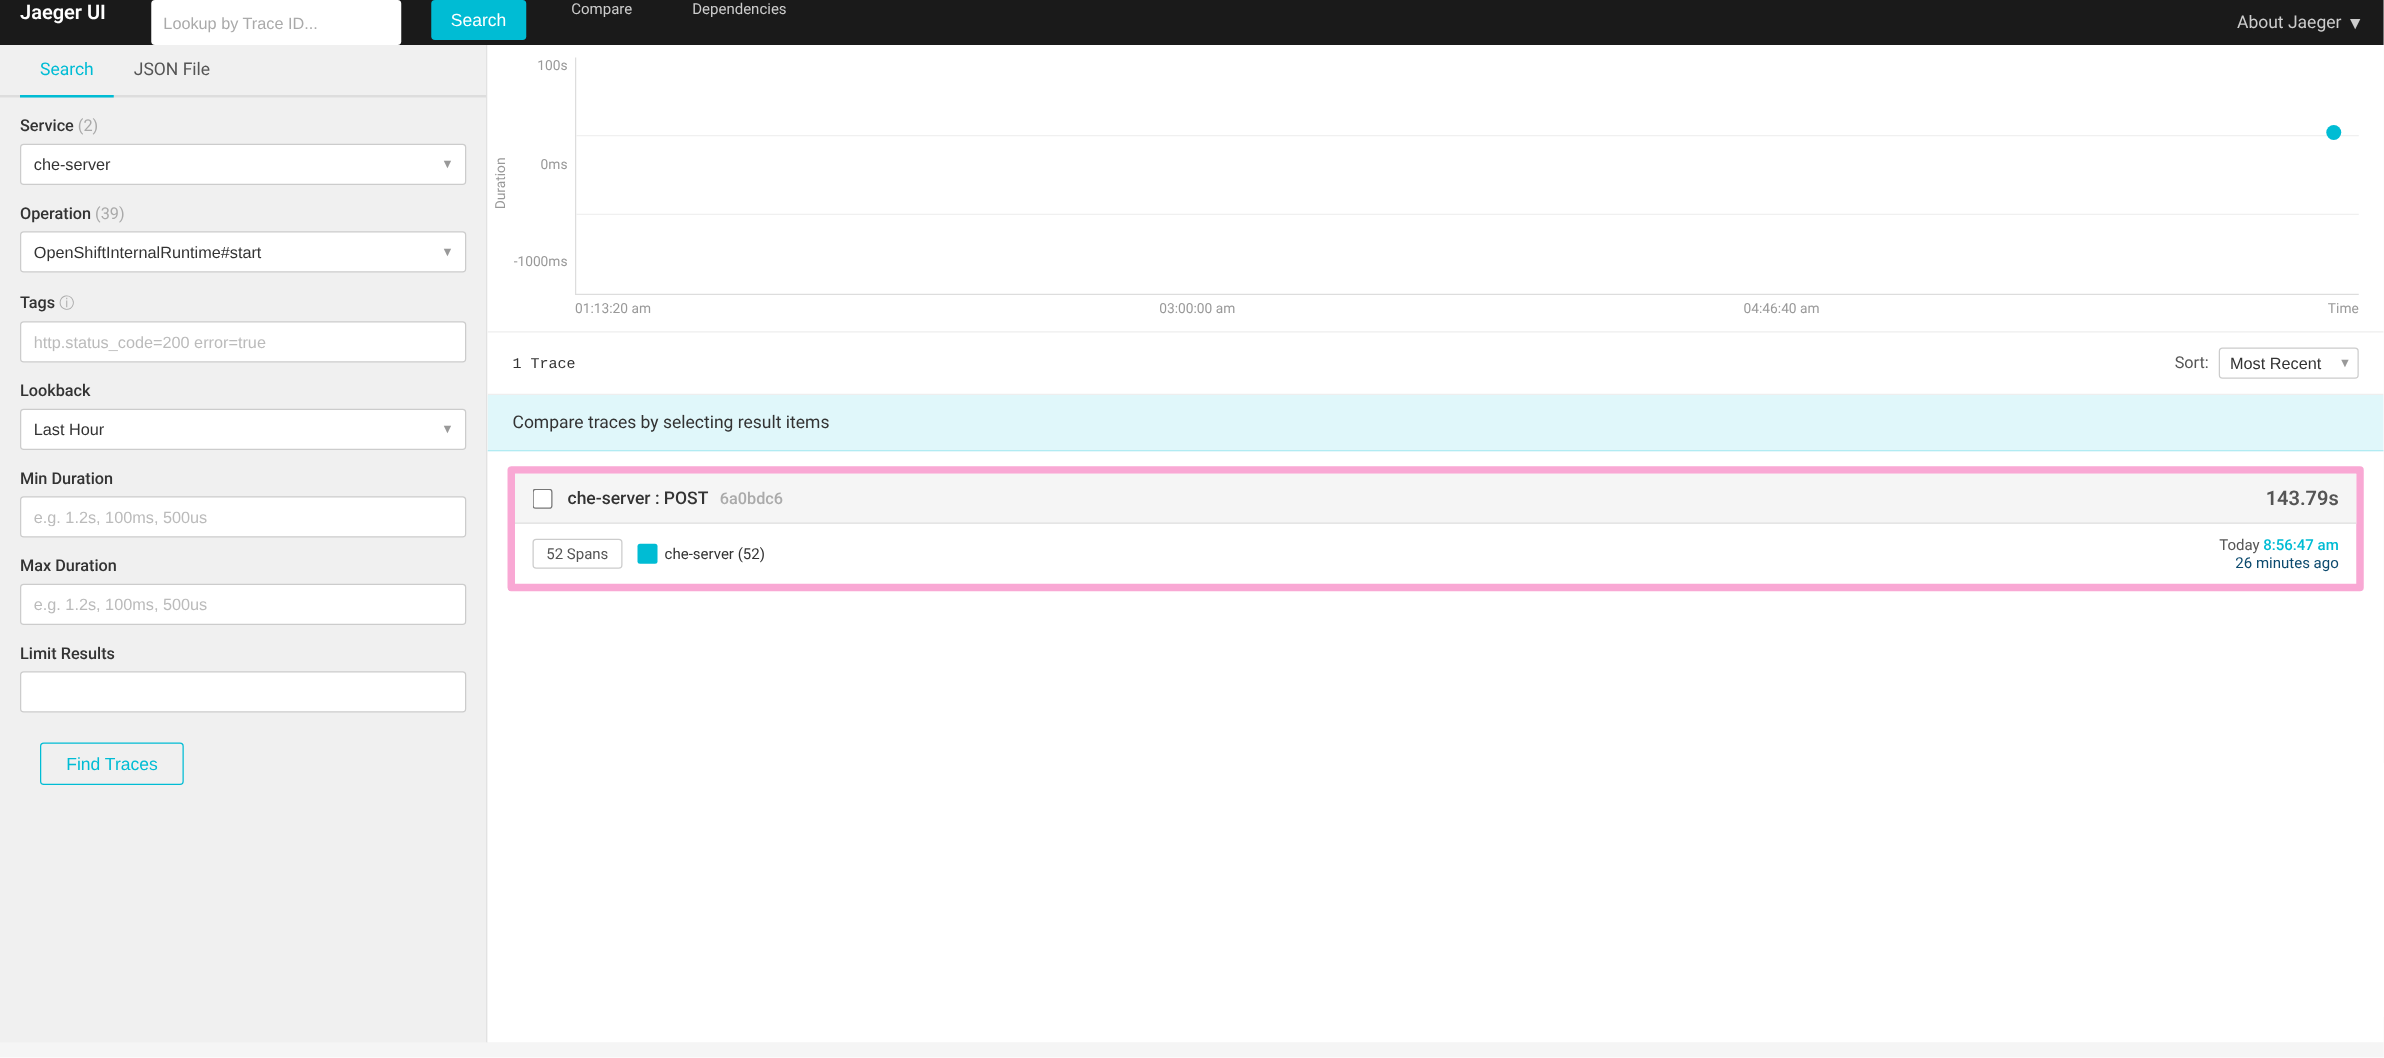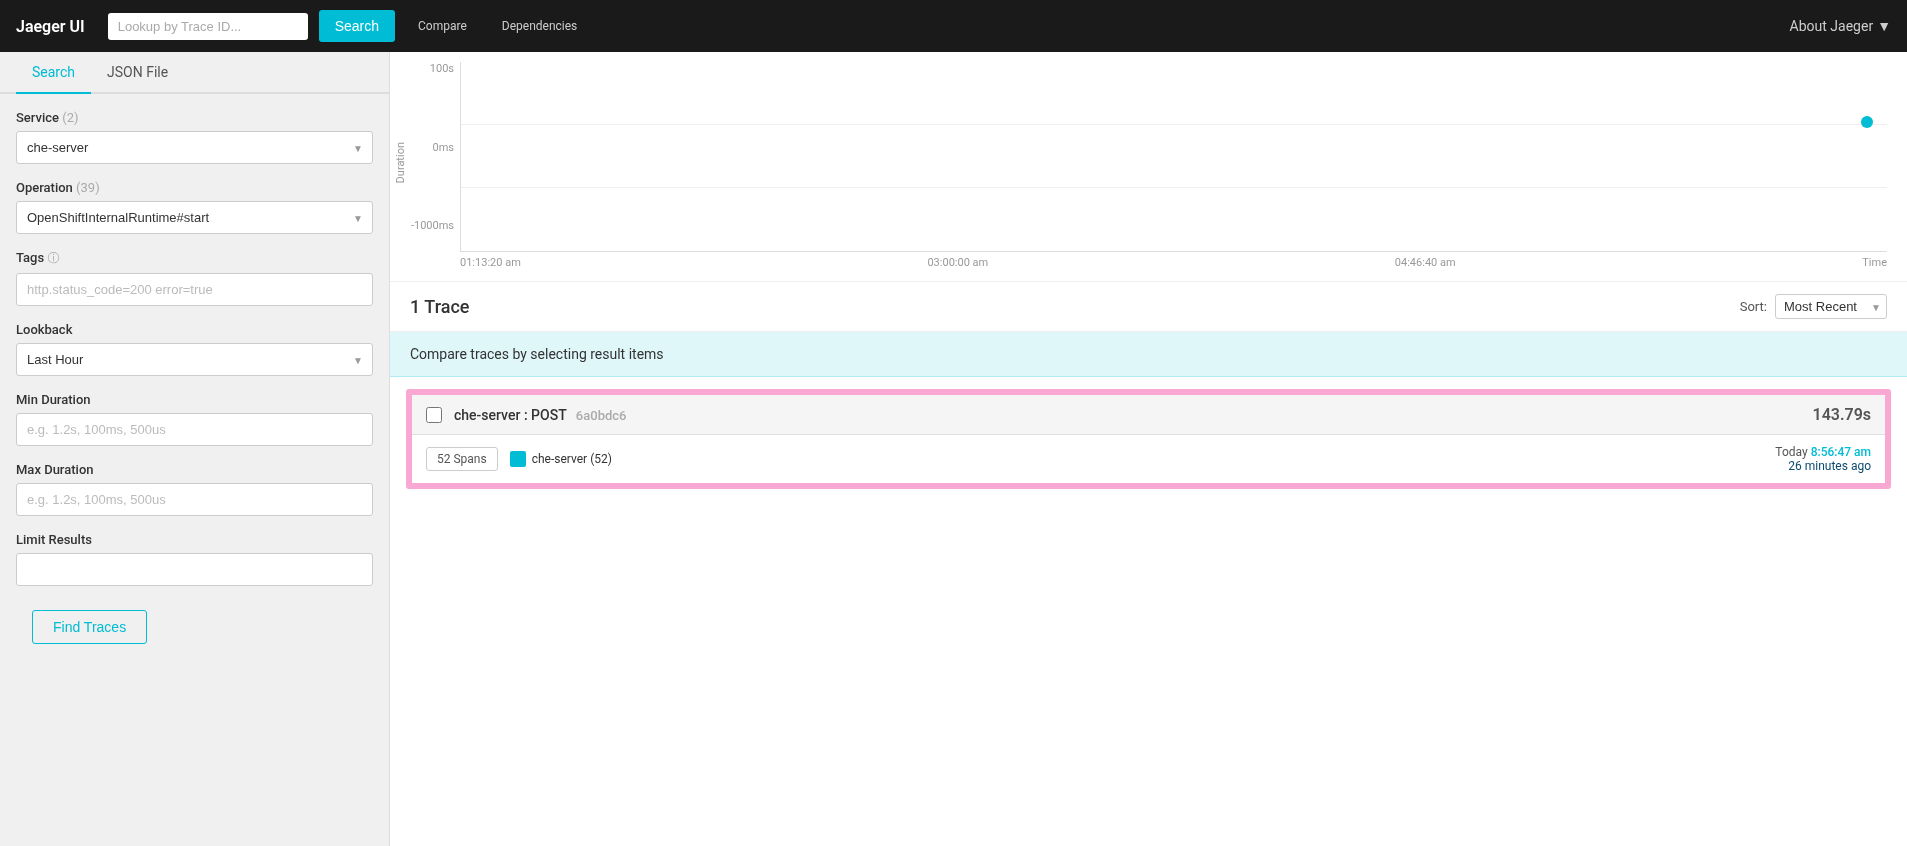--- a/index.html
+++ b/index.html
@@ -3,24 +3,23 @@
   <meta charset="utf-8">
   <style>
     * { box-sizing: border-box; margin: 0; padding: 0; }
     body { font-family: -apple-system, BlinkMacSystemFont, 'Segoe UI', Roboto, sans-serif; font-size: 14px; background: #f5f5f5; }
 
     
     .topnav {
       background: #1a1a1a;
       color: #fff;
       display: flex;
-      align-items: center;
-      height: 52px;
+      height: 36px;
       padding: 0 16px;
-      gap: 11px;
+      gap: 24px;
     }
     .topnav-brand {
       color: #fff;
       font-size: 16px;
       font-weight: 600;
       margin-right: 12px;
       white-space: nowrap;
     }
     .topnav-search-input {
       background: #fff;
@@ -243,23 +242,24 @@
     
     .results-header {
       display: flex;
       align-items: center;
       justify-content: space-between;
       padding: 12px 20px;
       border-bottom: 1px solid #eee;
       background: #fff;
     }
     .results-count {
-      font-size: 18px;
+      font-size: 12px;
       font-weight: 500;
       color: #333;
+      font-family: Liberation Mono, monospace;
     }
     .results-sort {
       display: flex;
       align-items: center;
       gap: 8px;
       font-size: 13px;
       color: #555;
     }
     .sort-select {
       border: 1px solid #ccc;

